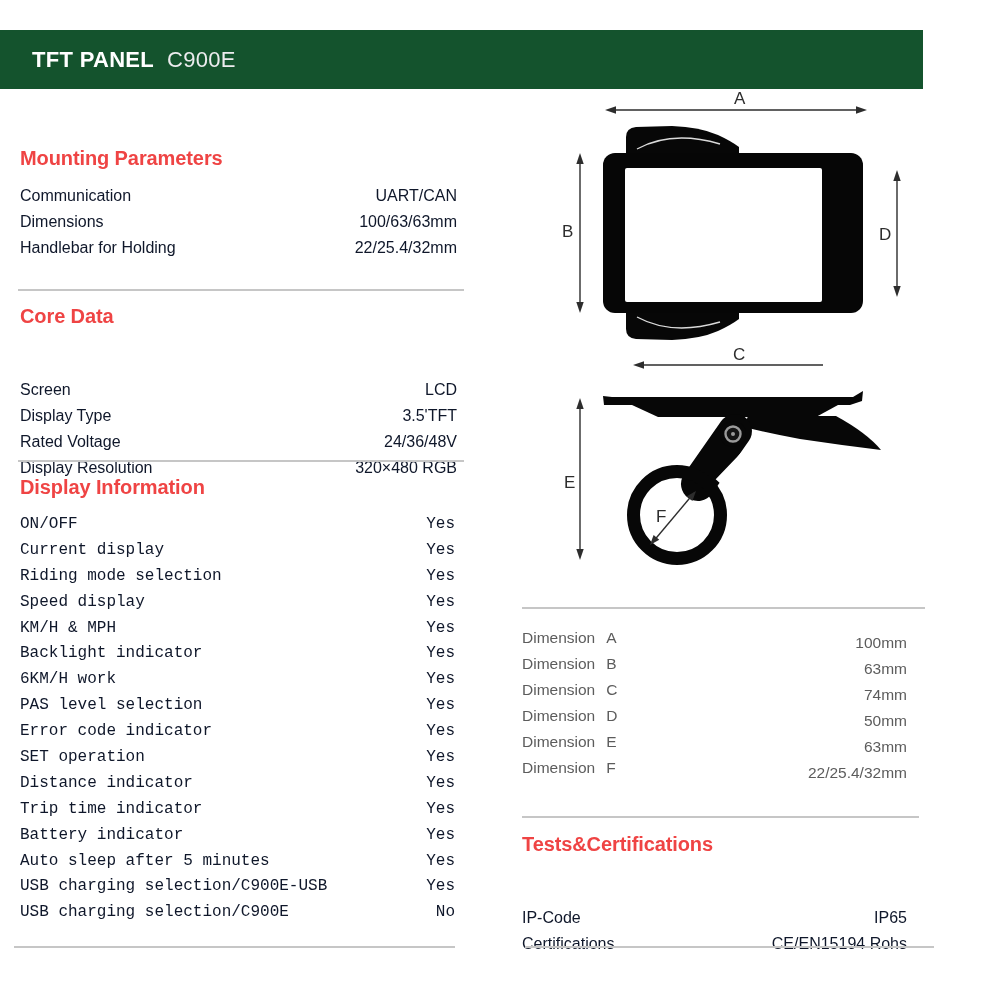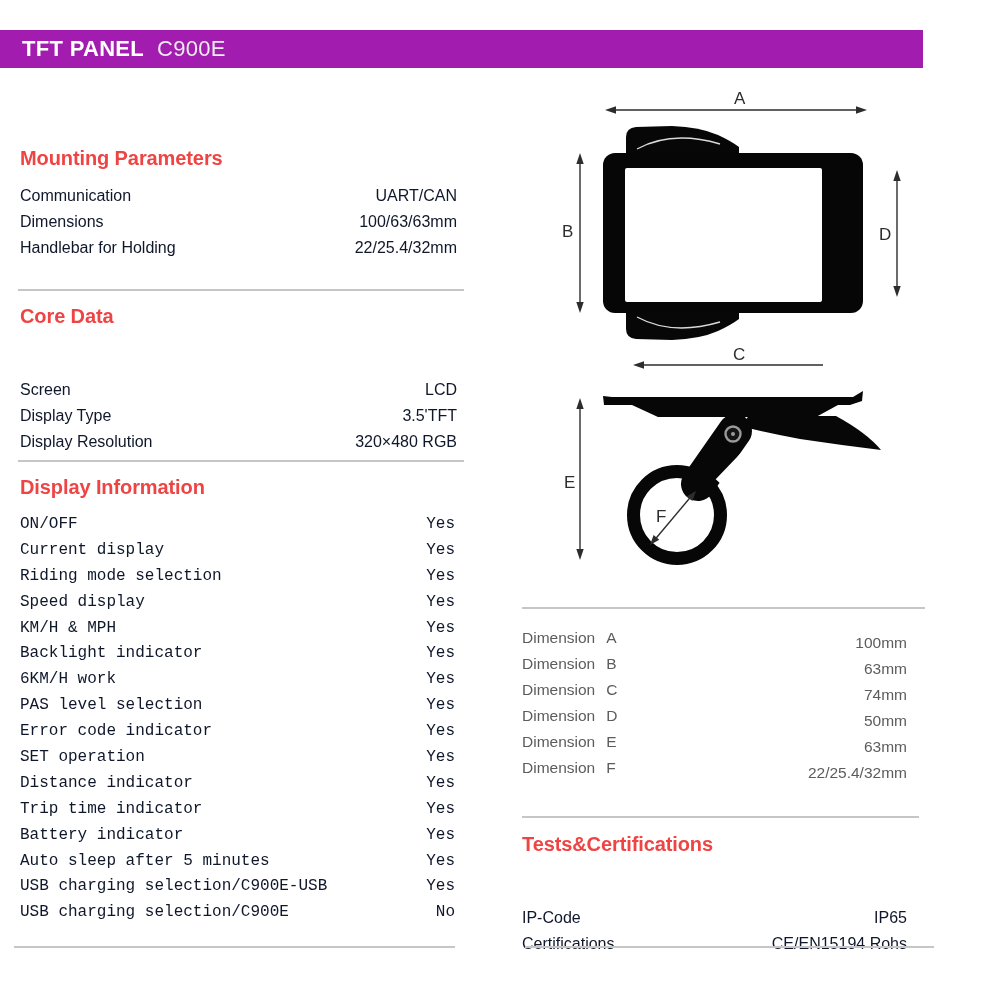--- a/index.html
+++ b/index.html
@@ -2,22 +2,22 @@
 <html><head>
 <meta charset="utf-8">
 <title>TFT PANEL C900E</title>
 <style>
   html,body{margin:0;padding:0;background:#ffffff;}
   #page{position:relative;width:1000px;height:1000px;background:#ffffff;overflow:hidden;
         font-family:"Liberation Sans", sans-serif;}
   .abs{position:absolute;}
 
   
-  .bar{left:0;top:30px;width:923px;height:38px;background:#a21caf;
-       display:flex;align-items:center;padding-left:22px;box-sizing:border-box;}
+  .bar{left:0;top:30px;width:923px;height:59px;background:#14532d;
+       display:flex;align-items:center;padding-left:32px;box-sizing:border-box;}
   .bar .t1{color:#ffffff;font-weight:700;font-size:22px;letter-spacing:.3px;}
   .bar .t2{color:#ececee;font-weight:400;font-size:22px;margin-left:13px;letter-spacing:.3px;}
 
   
   .h2{font-size:20px;font-weight:700;color:#ef4444;letter-spacing:-.1px;white-space:nowrap;}
 
   
   .rows{display:block;}
   .kvrow{display:flex;justify-content:space-between;height:26px;line-height:26px;
          font-size:16px;color:#0f172a;white-space:nowrap;align-items:center;}
@@ -61,20 +61,24 @@
   <div class="abs rows" style="left:20px;top:345px;width:437px;margin-top:32px;">
     <div class="kvrow">
       <span>Screen</span>
       <span>LCD</span>
     </div>
     <div class="kvrow">
       <span>Display Type</span>
       <span>3.5'TFT</span>
     </div>
     <div class="kvrow">
+      <span>Rated Voltage</span>
+      <span>24/36/48V</span>
+    </div>
+    <div class="kvrow">
       <span>Display Resolution</span>
       <span>320×480 RGB</span>
     </div>
   </div>
   <div class="abs divider" style="left:18px;top:460px;width:446px;"></div>
 
   <div class="abs h2" style="left:20px;top:476px;">Display Information</div>
   <div class="abs rows" style="left:20px;top:512px;width:435px;font-family:Liberation Mono, monospace;">
     <div class="kvrow dirow">
       <span>ON/OFF</span>

